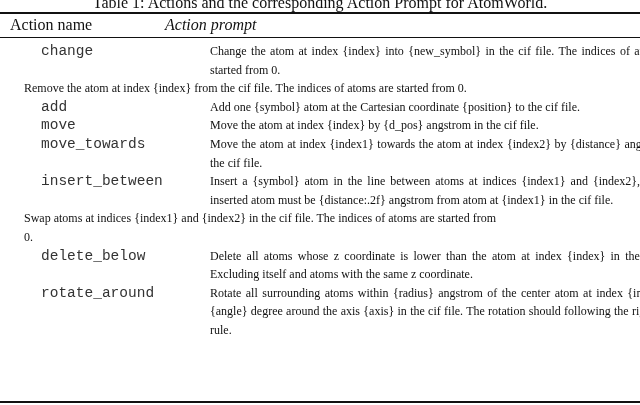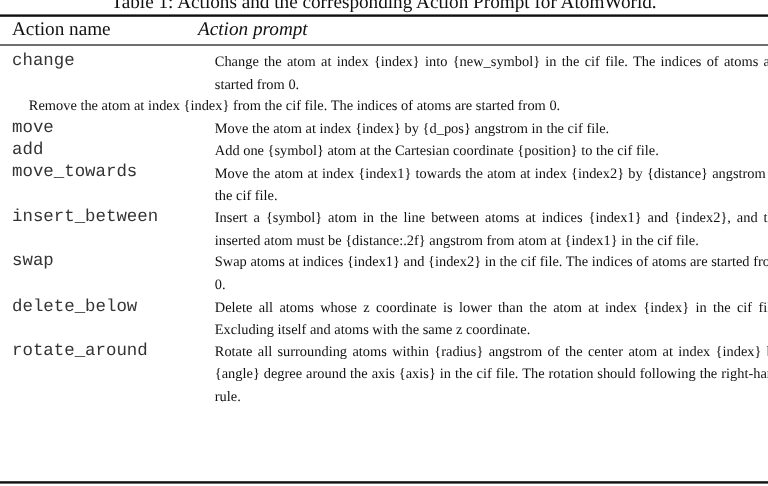--- a/index.html
+++ b/index.html
@@ -20,21 +20,21 @@
       position: absolute; top: 14px; left: 0; width: 640px; height: 22px;
       font-size: 16px; line-height: 22px;
     }
     .header .c1 { position: absolute; left: 10px; }
     .header .c2 { position: absolute; left: 165px; font-style: italic; }
     .rows { position: absolute; top: 42px; left: 0; width: 640px; }
     .row { display: flex; }
     .name {
       width: 155px; padding-left: 10px; box-sizing: border-box; flex: none;
       font-family: "Liberation Mono", "DejaVu Sans Mono", monospace;
-      font-size: 14.5px; line-height: 18.6px; color: #333;
+      font-size: 14.5px; line-height: 18.6px; color: #333; margin-left: 31px;
     }
     .prompt {
       width: 472px; flex: none;
       font-size: 12px; line-height: 18.6px; text-align: justify; margin-left: 24px;
     }
   </style>
 </head>
 <body>
 
 <div class="caption">Table 1: Actions and the corresponding Action Prompt for AtomWorld.</div>
@@ -47,37 +47,36 @@
 
 <div class="rows">
   <div class="row">
     <div class="name">change</div>
     <div class="prompt">Change the atom at index {index} into {new_symbol} in the cif file. The indices of atoms are started from 0.</div>
   </div>
   <div class="row">
     <div class="prompt">Remove the atom at index {index} from the cif file. The indices of atoms are started from 0.</div>
   </div>
   <div class="row">
+    <div class="name">add</div>
+    <div class="prompt">Add one {symbol} atom at the Cartesian coordinate {position} to the cif file.</div>
+  </div>
+  <div class="row">
     <div class="name">move</div>
     <div class="prompt">Move the atom at index {index} by {d_pos} angstrom in the cif file.</div>
-  </div>
-  <div class="row">
-    <div class="name">add</div>
-    <div class="prompt">Add one {symbol} atom at the Cartesian coordinate {position} to the cif file.</div>
   </div>
   <div class="row">
     <div class="name">move_towards</div>
     <div class="prompt">Move the atom at index {index1} towards the atom at index {index2} by {distance} angstrom in the cif file.</div>
   </div>
   <div class="row">
     <div class="name">insert_between</div>
     <div class="prompt">Insert a {symbol} atom in the line between atoms at indices {index1} and {index2}, and the inserted atom must be {distance:.2f} angstrom from atom at {index1} in the cif file.</div>
   </div>
   <div class="row">
-    <div class="name">swap</div>
     <div class="prompt">Swap atoms at indices {index1} and {index2} in the cif file. The indices of atoms are started from 0.</div>
   </div>
   <div class="row">
     <div class="name">delete_below</div>
     <div class="prompt">Delete all atoms whose z coordinate is lower than the atom at index {index} in the cif file. Excluding itself and atoms with the same z coordinate.</div>
   </div>
   <div class="row">
     <div class="name">rotate_around</div>
     <div class="prompt">Rotate all surrounding atoms within {radius} angstrom of the center atom at index {index} by {angle} degree around the axis {axis} in the cif file. The rotation should following the right-hand rule.</div>
   </div>

